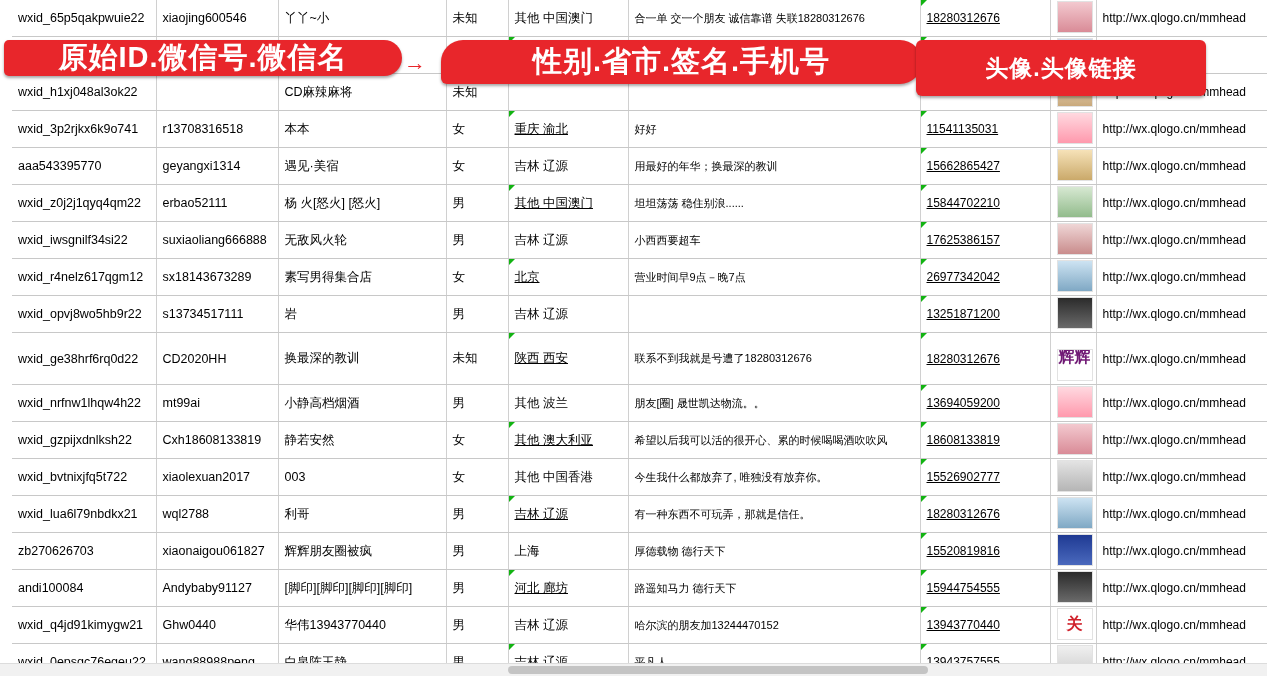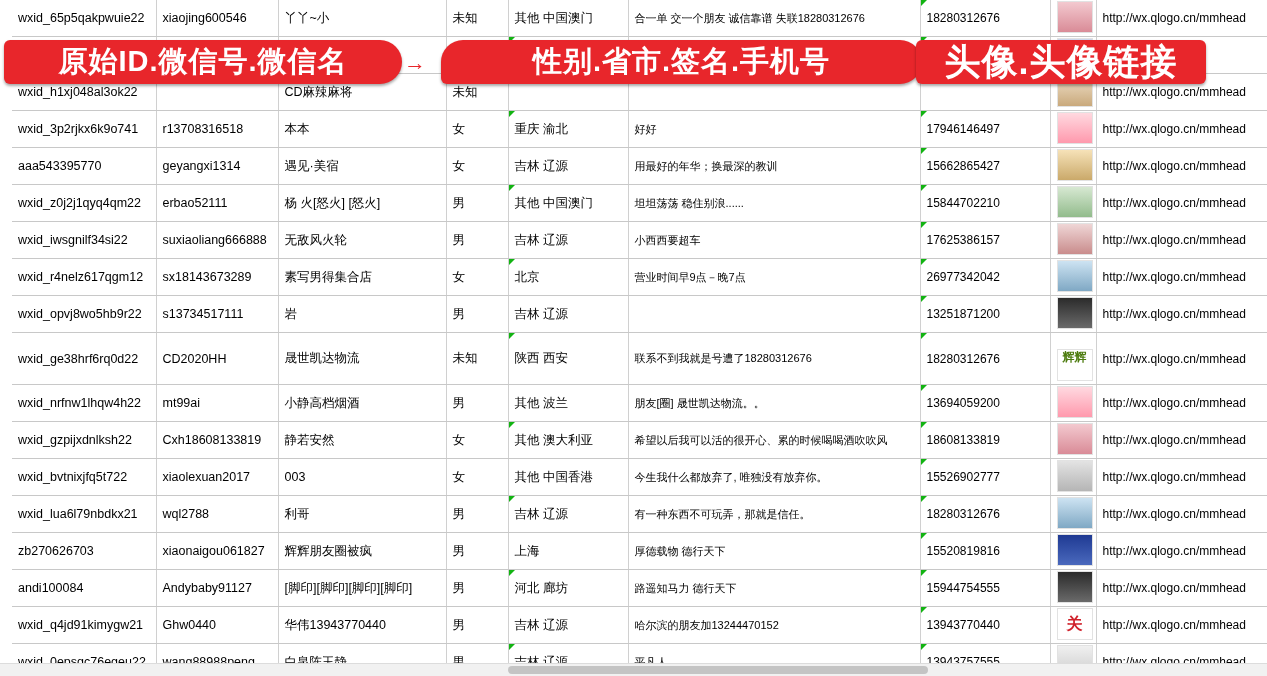--- a/index.html
+++ b/index.html
@@ -71,21 +71,21 @@
     border: 1px solid #e2e2e2;
     box-sizing: border-box;
     font-size: 9px;
     line-height: 30px;
     color: #ffffff;
     overflow: hidden;
     text-align: center;
   }
 
   
-  .err { position: relative; }
+  .err { position: relative; text-decoration: underline; }
   .err::before {
     content: "";
     position: absolute;
     top: 0; left: 0;
     border-top: 6px solid #12b312;
     border-right: 6px solid transparent;
   }
 
   
   .callout {
@@ -96,35 +96,35 @@
     white-space: nowrap;
     border-radius: 6px;
     box-shadow: 0 2px 3px rgba(0,0,0,0.35);
     display: flex;
     align-items: center;
     justify-content: center;
     letter-spacing: 1px;
   }
   .callout.c1 {
     left: 4px;  top: 40px;
-    width: 398px; height: 44px;
+    width: 398px; height: 36px;
     font-size: 29px;
     border-bottom-right-radius: 22px;
     border-top-right-radius: 22px;
   }
   .callout.c2 {
     left: 441px; top: 40px;
     width: 481px; height: 44px;
     font-size: 29px;
     border-radius: 22px 22px 22px 6px;
   }
   .callout.c3 {
     left: 916px; top: 40px;
-    width: 290px; height: 44px;
-    font-size: 36px;
+    width: 290px; height: 56px;
+    font-size: 23px;
     border-radius: 6px;
   }
 
   .arrow {
     position: absolute;
     left: 404px;
     top: 56px;
     width: 40px;
     height: 14px;
     color: #e8262b;
@@ -156,21 +156,21 @@
   
   .av.a1 { background: linear-gradient(#f3c9cf, #d98b97); }
   .av.a2 { background: linear-gradient(#cfd9ef, #8fa4c6); }
   .av.a3 { background: linear-gradient(#efe0c8, #c9a97c); }
   .av.a4 { background: linear-gradient(#e3e3e3, #b5b5b5); }
   .av.a5 { background: linear-gradient(#f6e2b8, #caa96a); }
   .av.a6 { background: linear-gradient(#d7e8d2, #92bb8c); }
   .av.a7 { background: linear-gradient(#efd6d6, #c98c8c); }
   .av.a8 { background: linear-gradient(#cde3f2, #7fa8c4); }
   .av.a9 { background: #ffffff; color: #d0202a; font-weight: bold; line-height: 30px; font-size: 16px; }
-  .av.a10 { background: #ffffff; color: #4d7c0f; font-weight: bold; font-size: 12px; line-height: 14px; margin-top: 16px; }
+  .av.a10 { background: #ffffff; color: #701a75; font-weight: bold; font-size: 16px; line-height: 14px; margin-top: 16px; }
   .av.a11 { background: linear-gradient(#2b2b2b, #6a6a6a); }
   .av.a12 { background: linear-gradient(#1f3a93, #4a69bd); }
   .av.a13 { background: linear-gradient(#f0f0f0, #cccccc); }
   .av.a14 { background: linear-gradient(#ffd9e0, #ff99ad); }
   .av.a15 { background: linear-gradient(#d62d20, #f39c12); }
 </style>
 </head>
 <body>
 
 <div class="sheet">
@@ -220,21 +220,21 @@
           <td class="c-avatar"><div class="av a3"></div></td>
           <td class="c-link">http://wx.qlogo.cn/mmhead</td>
         </tr>
         <tr>
           <td class="c-id">wxid_3p2rjkx6k9o741</td>
           <td class="c-wx">r13708316518</td>
           <td class="c-name">本本</td>
           <td class="c-sex">女</td>
           <td class="c-prov err">重庆 渝北</td>
           <td class="c-sign">好好</td>
-          <td class="c-phone err">17946146497</td>
+          <td class="c-phone err">11541135031</td>
           <td class="c-avatar"><div class="av a14"></div></td>
           <td class="c-link">http://wx.qlogo.cn/mmhead</td>
         </tr>
         <tr>
           <td class="c-id">aaa543395770</td>
           <td class="c-wx">geyangxi1314</td>
           <td class="c-name">遇见·美宿</td>
           <td class="c-sex">女</td>
           <td class="c-prov">吉林 辽源</td>
           <td class="c-sign">用最好的年华；换最深的教训</td>
@@ -282,21 +282,21 @@
           <td class="c-sex">男</td>
           <td class="c-prov">吉林 辽源</td>
           <td class="c-sign"></td>
           <td class="c-phone err">13251871200</td>
           <td class="c-avatar"><div class="av a11"></div></td>
           <td class="c-link">http://wx.qlogo.cn/mmhead</td>
         </tr>
         <tr>
           <td class="c-id">wxid_ge38hrf6rq0d22</td>
           <td class="c-wx">CD2020HH</td>
-          <td class="c-name">晟世凯达物流</td>
+          <td class="c-name">换最深的教训</td>
           <td class="c-sex">未知</td>
           <td class="c-prov err">陕西 西安</td>
           <td class="c-sign">联系不到我就是号遭了18280312676</td>
           <td class="c-phone err">18280312676</td>
           <td class="c-avatar"><div class="av a10">辉辉</div></td>
           <td class="c-link">http://wx.qlogo.cn/mmhead</td>
         </tr>
         <tr>
           <td class="c-id">wxid_nrfnw1lhqw4h22</td>
           <td class="c-wx">mt99ai</td>

